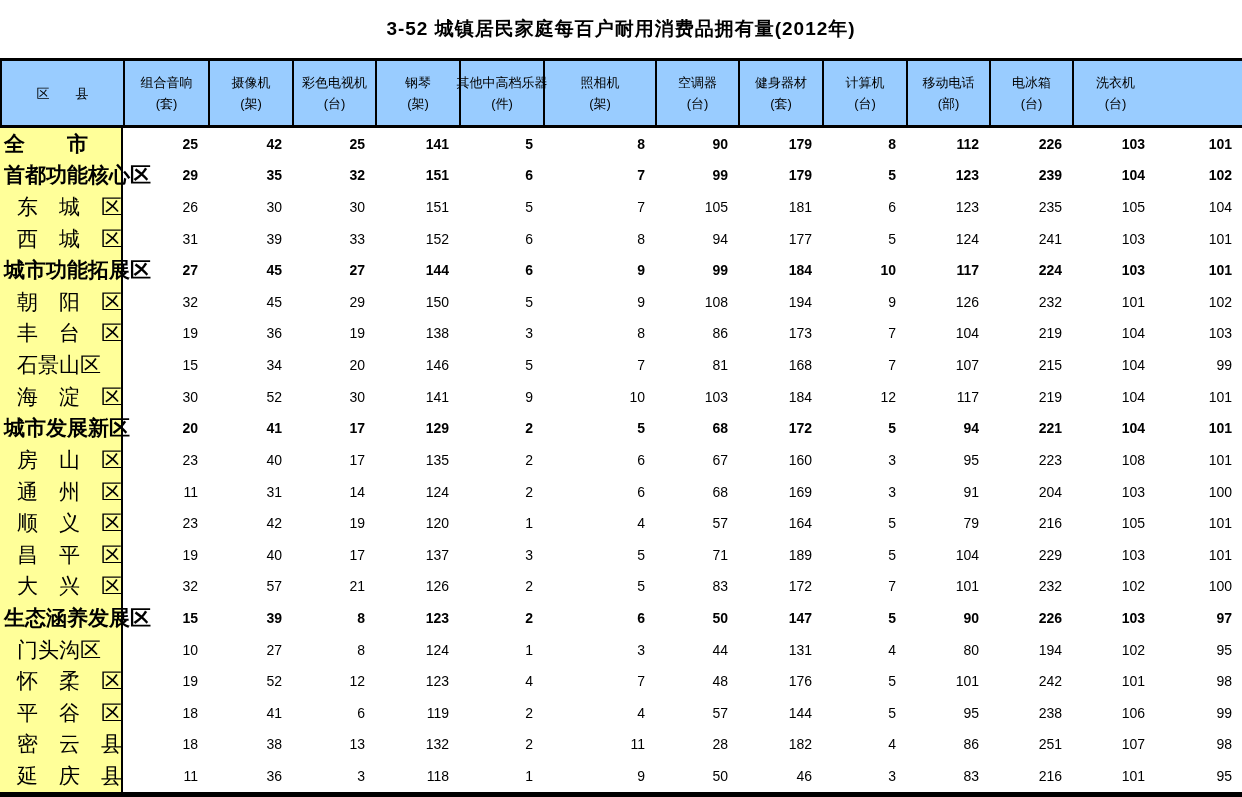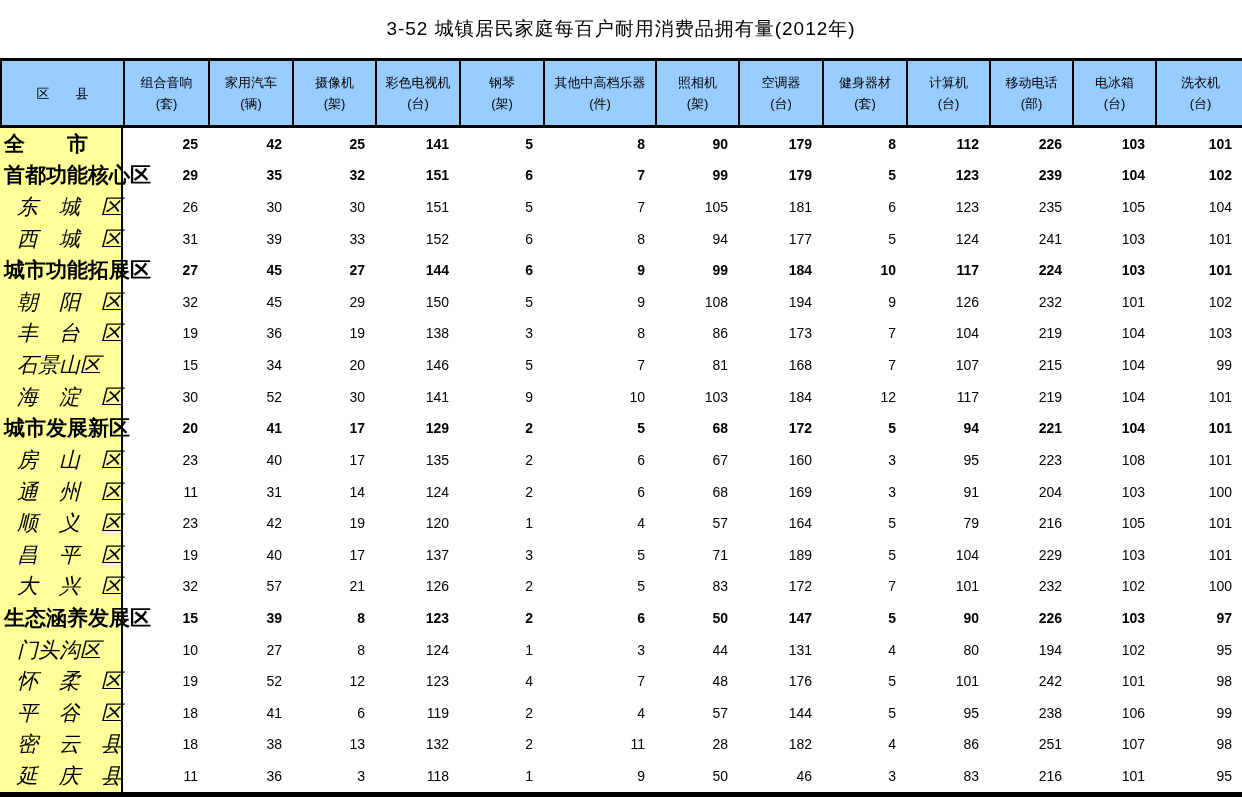--- a/index.html
+++ b/index.html
@@ -2,21 +2,21 @@
 <html><head>
 <meta charset="utf-8">
 <style>
   html,body{margin:0;padding:0;background:#fff;}
   .page{
     position:relative;width:1242px;height:797px;background:#ffffff;overflow:hidden;
     font-family:"Liberation Sans","DejaVu Sans",sans-serif;color:#000;
   }
   .title{
     height:58px;display:flex;align-items:center;justify-content:center;
-    font-size:19px;font-weight:normal;letter-spacing:1px;white-space:pre;
+    font-size:19px;font-weight:bold;letter-spacing:1px;white-space:pre;
   }
   .table{border-top:3px solid var(--border);border-bottom:5px solid var(--border);}
   .grid-row{
     display:grid;
     grid-template-columns:123px 85px 84px 83px 84px 84px 112px 83px 84px 84px 83px 83px 83px 87px;
   }
   .thead{
     background:var(--headerBg);border-bottom:3px solid var(--border);height:64px;
     border-left:2px solid var(--border);
   }
@@ -27,33 +27,32 @@
   .thead .th:not(:last-child){border-right:2px solid var(--border);}
   .tbody .grid-row{height:31.62px;}
   .td{
     display:flex;align-items:center;justify-content:flex-end;
     padding-right:10px;font-size:14px;box-sizing:border-box;white-space:pre;
   }
   .td.label{
     justify-content:flex-start;background:var(--labelBg);
     border-right:2px solid var(--border);font-size:21px;padding-right:2px;padding-left:4px;
   }
-  .td.label.indent{padding-left:17px;font-style:italic;}
+  .td.label.indent{padding-left:17px;}
   .row-bold .td{font-weight:bold;}
 </style>
 </head>
 <body>
 
 <div class="page" style="--headerBg: #99CCFF; --labelBg: #FFFF99; --border: #000000; color: rgb(0, 0, 0);">
   <div class="title">3-52 城镇居民家庭每百户耐用消费品拥有量(2012年)</div>
   <div class="table">
     <div class="grid-row thead" id="thead">
       <div class="th">区　　县</div>
     <div class="th"><div>组合音响</div><div>(套)</div></div>
-        <div class="th"><div>家用汽车</div><div>(辆)</div></div>
         <div class="th"><div>摄像机</div><div>(架)</div></div>
         <div class="th"><div>彩色电视机</div><div>(台)</div></div>
         <div class="th"><div>钢琴</div><div>(架)</div></div>
         <div class="th"><div>其他中高档乐器</div><div>(件)</div></div>
         <div class="th"><div>照相机</div><div>(架)</div></div>
         <div class="th"><div>空调器</div><div>(台)</div></div>
         <div class="th"><div>健身器材</div><div>(套)</div></div>
         <div class="th"><div>计算机</div><div>(台)</div></div>
         <div class="th"><div>移动电话</div><div>(部)</div></div>
         <div class="th"><div>电冰箱</div><div>(台)</div></div>

